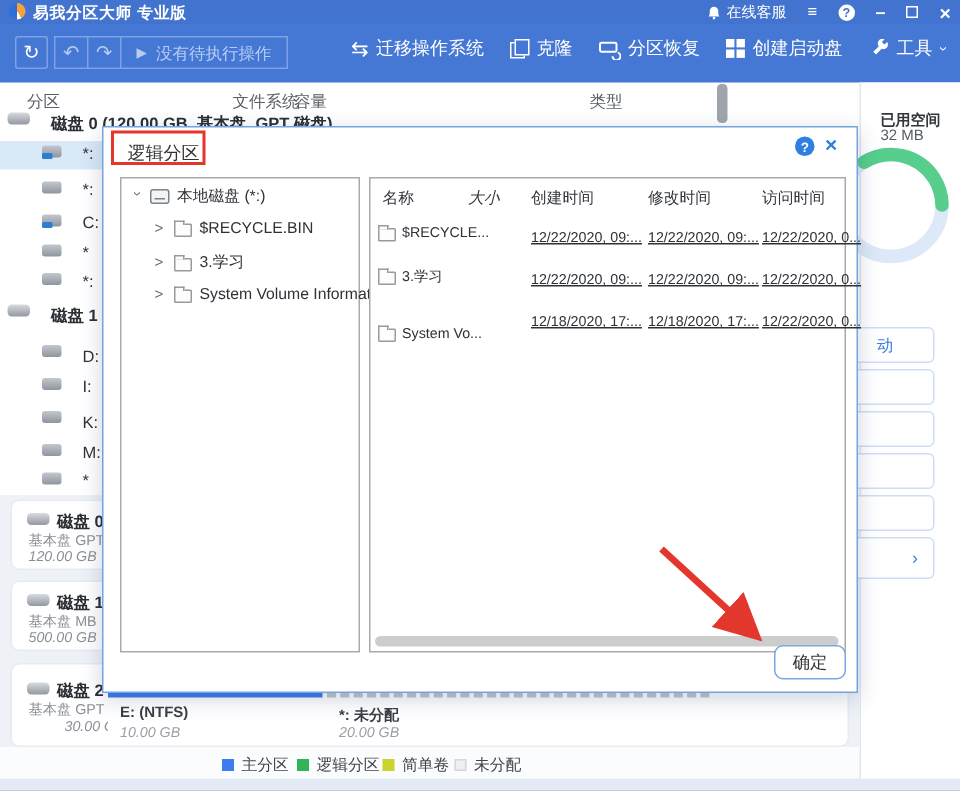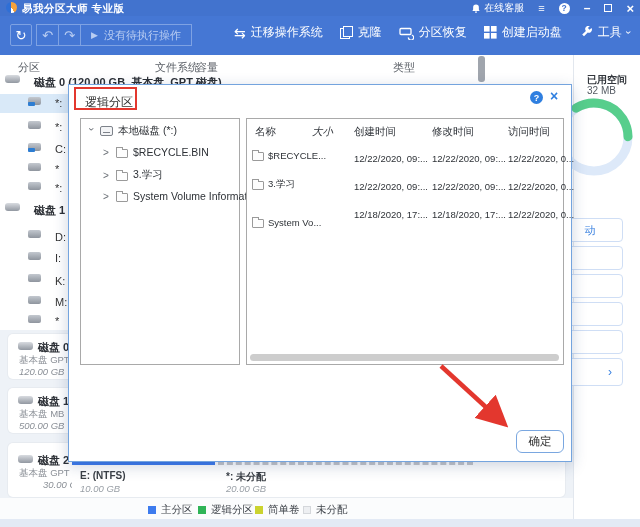--- a/index.html
+++ b/index.html
@@ -77,36 +77,36 @@
     border-radius:4px;font-size:11px;color:#3b82e0;display:flex;align-items:center;justify-content:center;}
   .rbtn.more{justify-content:flex-end;padding-right:10px;font-size:12px;}
 
   
   .dialog{left:68px;top:84px;width:504px;height:378px;background:#fff;border:1px solid #74A4DE;
     box-shadow:0 4px 14px rgba(30,60,110,.22);z-index:10;}
   .dlg-title{position:absolute;left:16px;top:9px;font-size:12px;color:#333;}
   .dlg-help{position:absolute;left:461px;top:6px;width:13px;height:13px;border-radius:50%;background:#2f7fe0;
     color:#fff;font-size:9px;font-weight:bold;display:flex;align-items:center;justify-content:center;}
   .dlg-close{position:absolute;left:481px;top:3px;font-size:14px;font-weight:bold;color:#2f7fe0;}
-  .panel{position:absolute;top:33px;height:247px;border:1px solid #a9a9a9;background:#fff;}
+  .panel{position:absolute;top:33px;height:317px;border:1px solid #a9a9a9;background:#fff;}
   .treepanel{left:11px;width:160px;}
   .gridpanel{left:177px;width:318px;}
   .trow2{position:absolute;display:flex;align-items:center;gap:5px;font-size:10.5px;color:#2e3237;white-space:nowrap;}
   .tchev{color:#6a6f76;font-size:10px;width:8px;flex:0 0 auto;}
   .tchev.open{transform:rotate(90deg);}
   .folder{position:relative;display:inline-block;width:12px;height:9px;border:1px solid #9a9a9a;
     border-radius:1px;background:#fdfdfd;flex:0 0 auto;margin-top:2px;}
   .folder::before{content:"";position:absolute;top:-3px;left:-1px;width:5px;height:2px;
     border:1px solid #9a9a9a;border-bottom:none;background:#fdfdfd;}
   .ldisk{position:relative;display:inline-block;width:13px;height:10px;border:1px solid #7d828a;
     border-radius:2px;background:#f3f4f6;flex:0 0 auto;}
   .ldisk::after{content:"";position:absolute;left:2px;right:2px;bottom:2px;height:1px;background:#7d828a;}
   .ghead{position:absolute;top:6px;font-size:10.5px;color:#33373d;}
   .grow-name{position:absolute;display:flex;align-items:center;gap:4px;font-size:9.5px;color:#2e3237;white-space:nowrap;}
-  .gcell{position:absolute;font-size:9.5px;color:#2e3237;white-space:nowrap;}
+  .gcell{position:absolute;font-size:9.5px;color:#2e3237;white-space:nowrap;text-decoration:underline;}
   .hscroll{position:absolute;left:3px;bottom:3px;width:309px;height:7px;background:#cdcdcd;border-radius:4px;}
   .okbtn{position:absolute;left:447px;top:345px;width:48px;height:23px;background:#fff;
     border:1px solid #7aa7e0;border-radius:6px;font-size:11.5px;color:#333;
     display:flex;align-items:center;justify-content:center;}
 
   
   .redbox{left:74px;top:87px;width:63px;height:23px;border:2px solid #E3372E;z-index:20;}
   .arrowsvg{left:0;top:0;width:640px;height:527px;z-index:21;pointer-events:none;}
 </style>
 </head>

